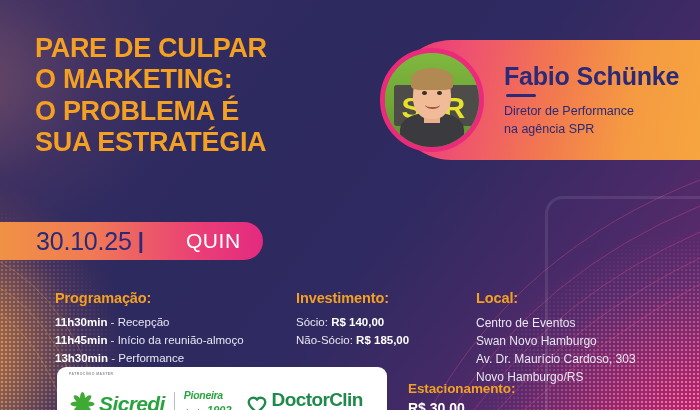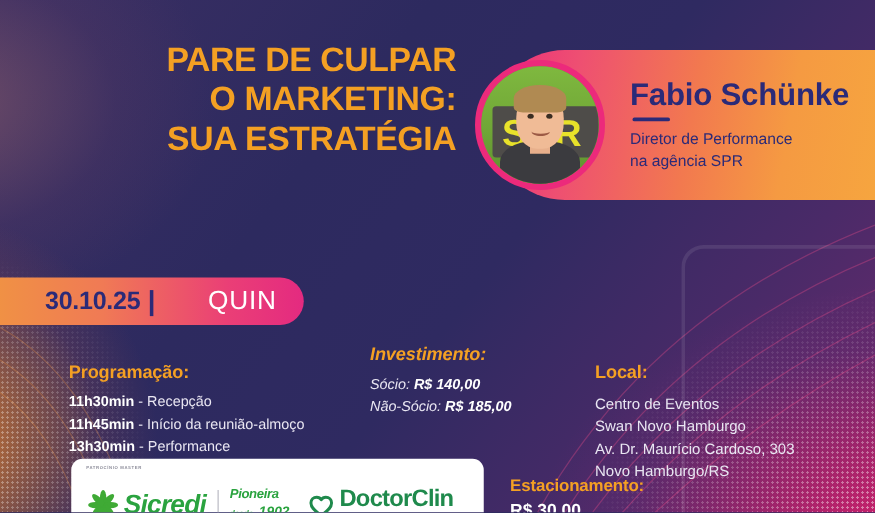--- a/index.html
+++ b/index.html
@@ -54,21 +54,21 @@
   
   #title {
     position:absolute; left:35px; top:33px;
     width:330px;
     color:#F4A023;
     font-size:27px;
     font-weight:bold;
     line-height:1.16;
     letter-spacing:-0.3px;
   }
-  #title .ln { display:block; white-space:nowrap;text-align:right; }
+  #title .ln { display:block; white-space:nowrap; }
 
   
   #speaker-band {
     position:absolute; left:392px; top:40px;
     width:308px; height:120px;
     border-top-left-radius:60px;
     border-bottom-left-radius:60px;
     background:linear-gradient(100deg, #ec2a7b 0%, #ee4f72 22%, #f2794f 52%, #f59a42 76%, #f6a53f 100%);
     display:flex; align-items:center;
   }
@@ -129,35 +129,35 @@
   }
 
   
   #date-pill {
     position:absolute; left:-34px; top:222px;
     height:38px; padding:0 22px 0 70px;
     display:flex; align-items:center;
     border-radius:19px;
     background:linear-gradient(90deg,#f09a3e 0%, #f07a55 42%, #ea3f76 78%, #e42a80 100%);
   }
-  #date-text { color:#2b2a78; font-size:20px; font-weight:bold; letter-spacing:-0.2px; }
+  #date-text { color:#2b2a78; font-size:25px; font-weight:normal; letter-spacing:-0.2px; }
   #date-sep { color:#2b2a78; font-size:22px; font-weight:bold; margin:0 6px; }
   #date-day { color:#ffffff; font-size:21px; letter-spacing:0.6px;margin-left:36px; }
 
   
   .col { position:absolute; }
   .col-head {
     color:#F4A023; font-size:14.5px; font-weight:bold;
     margin-bottom:8px; letter-spacing:-0.1px;
   }
   .col-line { color:#e9e6f2; font-size:11.5px; line-height:1.55; white-space:nowrap; }
   .col-line b { color:#ffffff; font-weight:bold; }
 
   #col-program { left:55px; top:290px; }
-  #col-invest  { left:296px; top:276px;font-style:italic; }
+  #col-invest  { left:296px; top:290px; }
   #col-local   { left:476px; top:290px; }
   #col-local .col-line { font-size:12px; line-height:1.5; }
 
   #col-parking { left:408px; top:381px; }
   #col-parking .col-head { font-size:13.5px; margin-bottom:2px; }
   #col-parking .col-line { color:#ffffff; font-size:14px; font-weight:bold; }
 
   
   #sponsors {
     position:absolute; left:57px; top:367px;
@@ -218,20 +218,21 @@
       <path d="M0,262 Q70,300 104,410"></path>
       <path d="M0,288 Q56,322 84,410"></path>
       <path d="M0,314 Q42,344 64,410"></path>
     </g>
   </svg>
   <div class="frame-line"></div>
 
   <div id="title">
     <span class="ln">PARE DE CULPAR</span>
     <span class="ln">O MARKETING:</span>
+    <span class="ln">O PROBLEMA É</span>
     <span class="ln">SUA ESTRATÉGIA</span>
   </div>
 
   <div id="speaker-band">
     <div id="avatar">
       <div class="ph-sky"></div>
       <div class="ph-wall"></div>
       <div class="ph-spr">SPR</div>
       <div class="ph-body"></div>
       <div class="ph-neck"></div>

